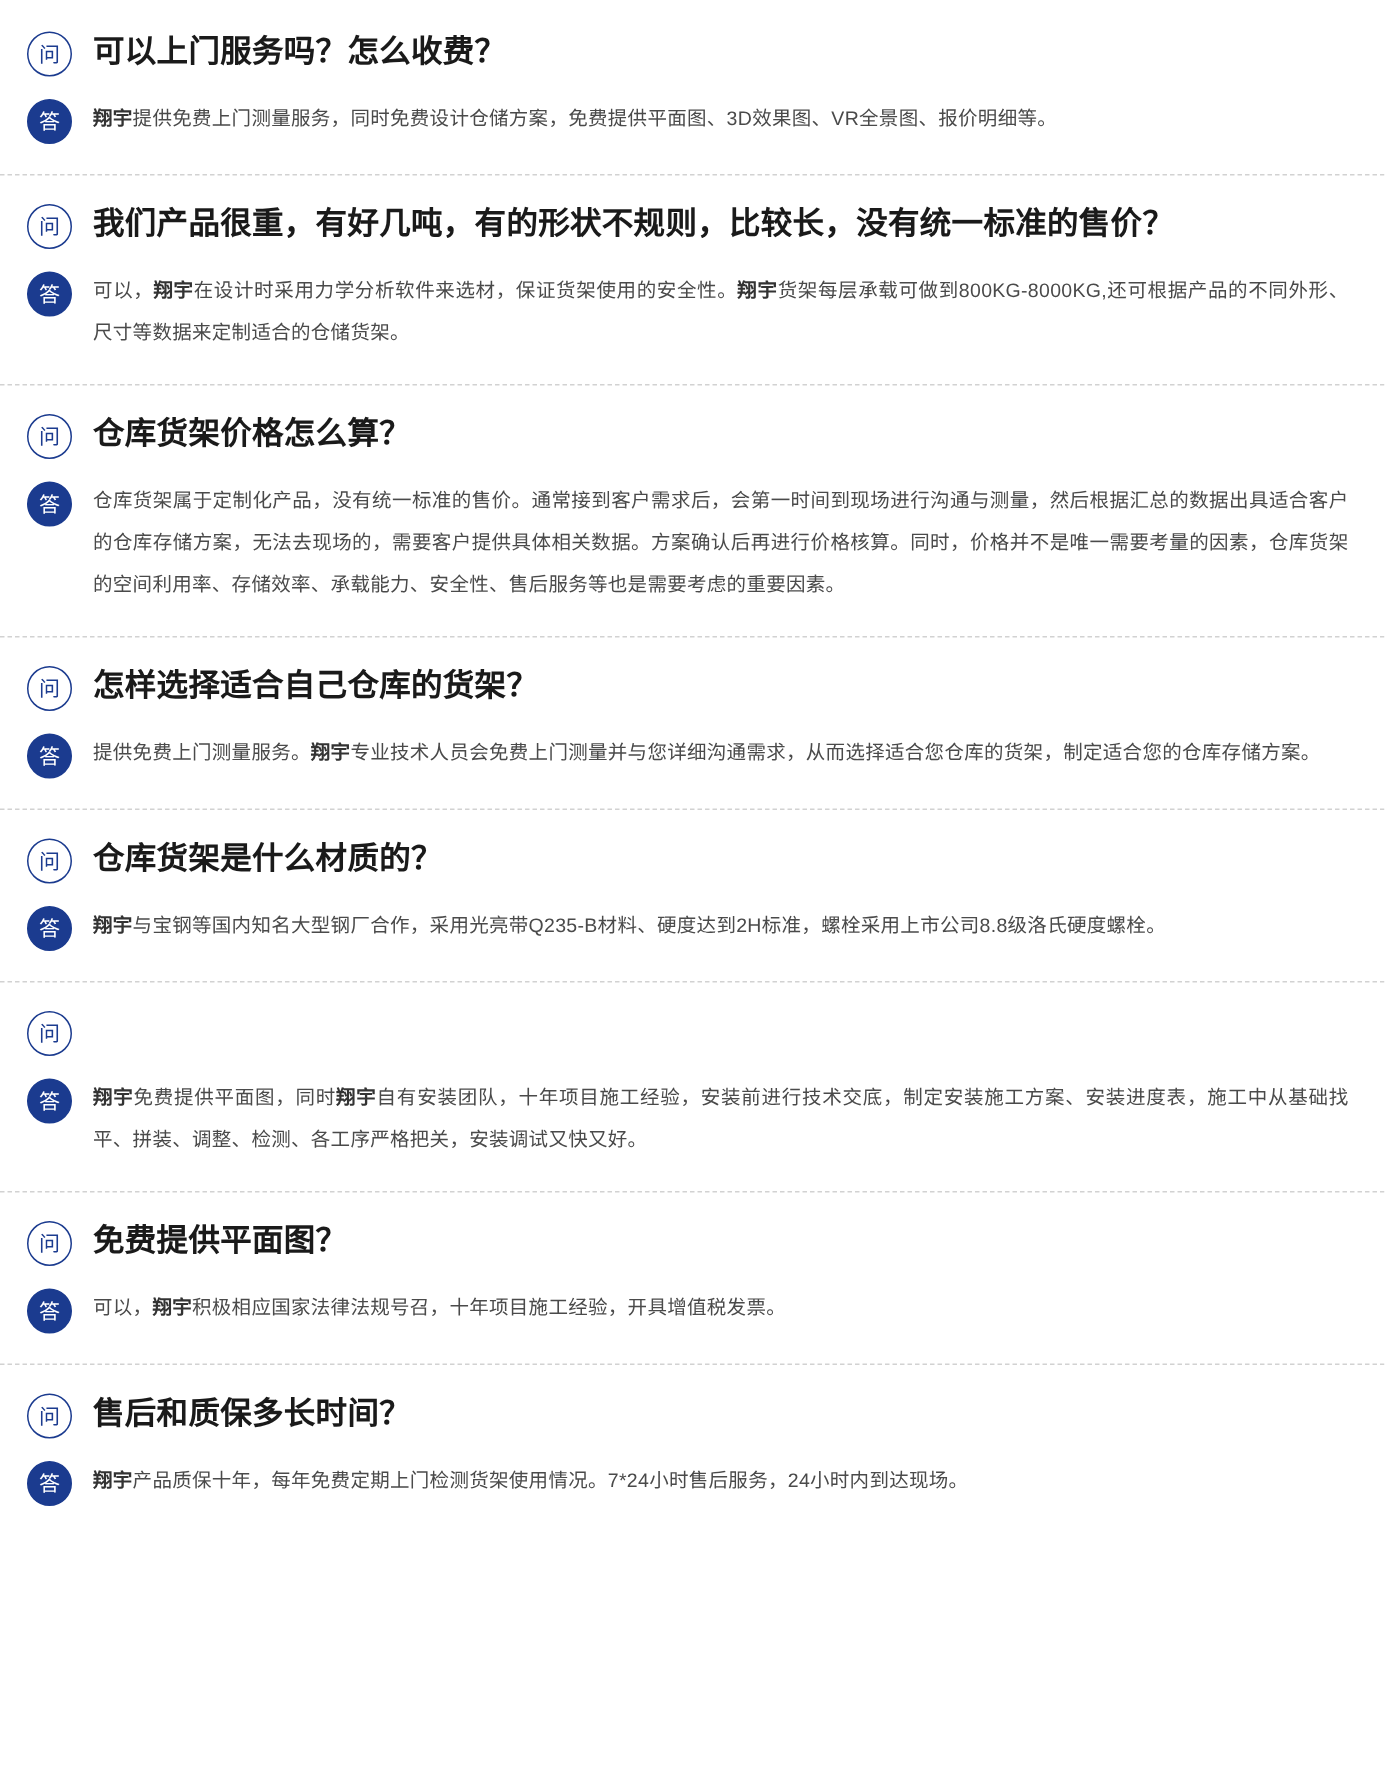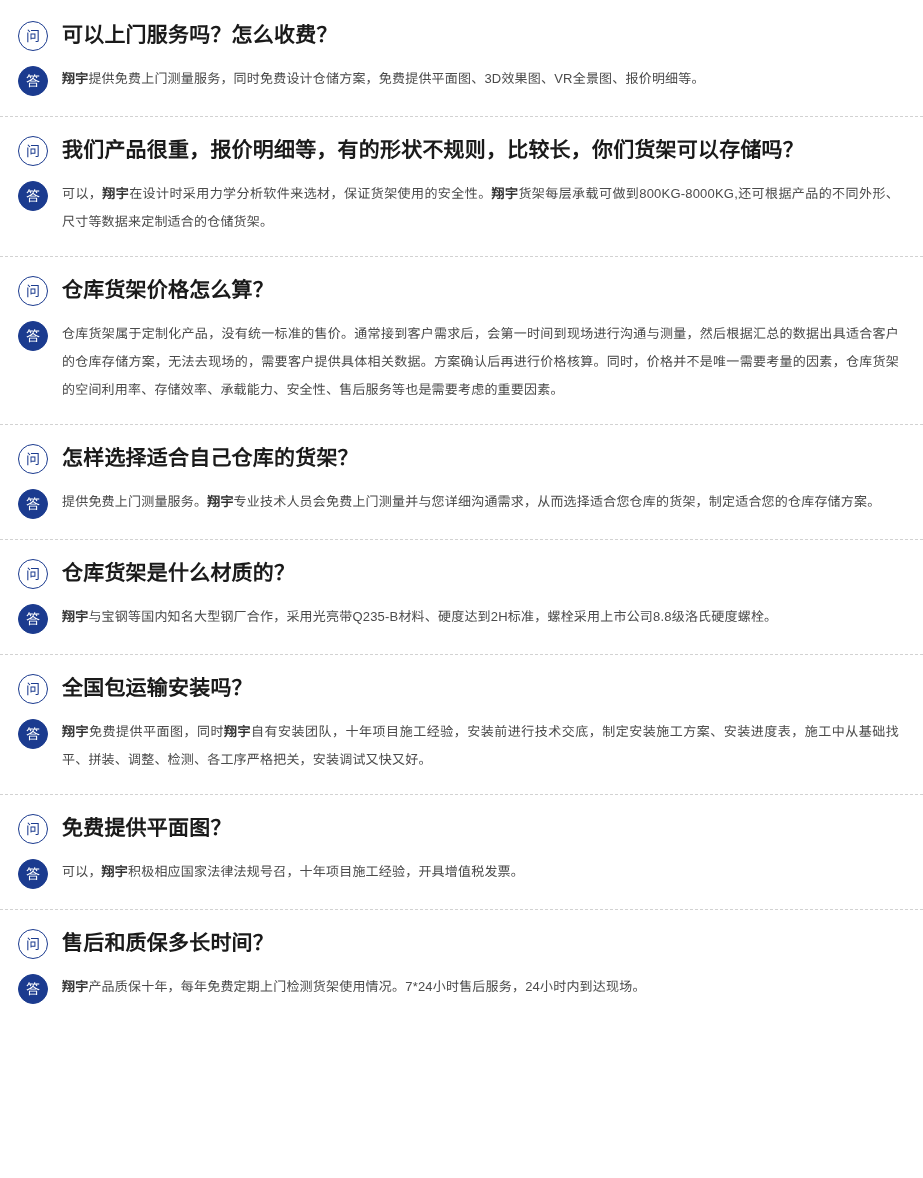--- a/index.html
+++ b/index.html
@@ -90,21 +90,21 @@
         <div class="q-text">可以上门服务吗？怎么收费？</div>
       </div>
       <div class="row answer">
         <span class="badge badge-a">答</span>
         <div class="a-text"><span class="brand">翔宇</span><span>提供免费上门测量服务，同时免费设计仓储方案，免费提供平面图、3D效果图、VR全景图、报价明细等。</span></div>
       </div>
     </div>
     <div class="faq-item">
       <div class="row question">
         <span class="badge badge-q">问</span>
-        <div class="q-text">我们产品很重，报价明细等，有的形状不规则，比较长，你们货架可以存储吗？</div>
+        <div class="q-text">我们产品很重，有好几吨，有的形状不规则，比较长，没有统一标准的售价？</div>
       </div>
       <div class="row answer">
         <span class="badge badge-a">答</span>
         <div class="a-text"><span>可以，</span><span class="brand">翔宇</span><span>在设计时采用力学分析软件来选材，保证货架使用的安全性。</span><span class="brand">翔宇</span><span>货架每层承载可做到800KG-8000KG,还可根据产品的不同外形、尺寸等数据来定制适合的仓储货架。</span></div>
       </div>
     </div>
     <div class="faq-item">
       <div class="row question">
         <span class="badge badge-q">问</span>
         <div class="q-text">仓库货架价格怎么算？</div>
@@ -130,21 +130,20 @@
         <div class="q-text">仓库货架是什么材质的？</div>
       </div>
       <div class="row answer">
         <span class="badge badge-a">答</span>
         <div class="a-text"><span class="brand">翔宇</span><span>与宝钢等国内知名大型钢厂合作，采用光亮带Q235-B材料、硬度达到2H标准，螺栓采用上市公司8.8级洛氏硬度螺栓。</span></div>
       </div>
     </div>
     <div class="faq-item">
       <div class="row question">
         <span class="badge badge-q">问</span>
-        <div class="q-text">全国包运输安装吗？</div>
       </div>
       <div class="row answer">
         <span class="badge badge-a">答</span>
         <div class="a-text"><span class="brand">翔宇</span><span>免费提供平面图，同时</span><span class="brand">翔宇</span><span>自有安装团队，十年项目施工经验，安装前进行技术交底，制定安装施工方案、安装进度表，施工中从基础找平、拼装、调整、检测、各工序严格把关，安装调试又快又好。</span></div>
       </div>
     </div>
     <div class="faq-item">
       <div class="row question">
         <span class="badge badge-q">问</span>
         <div class="q-text">免费提供平面图？</div>

